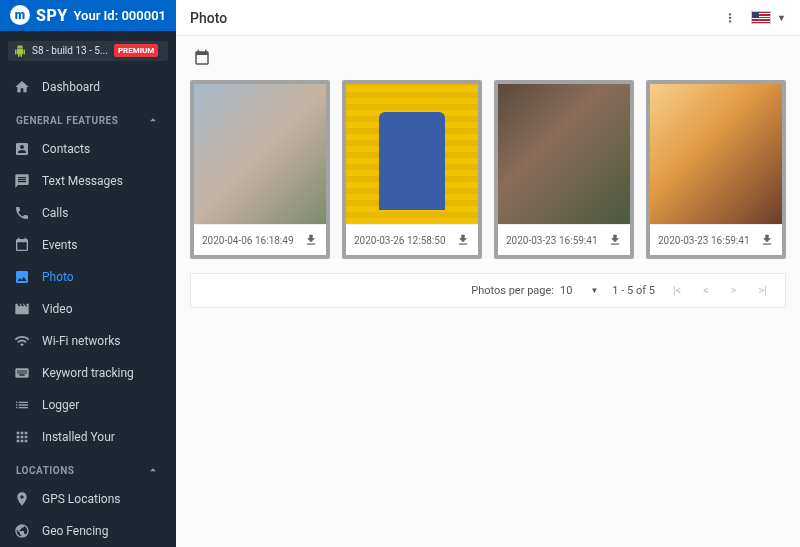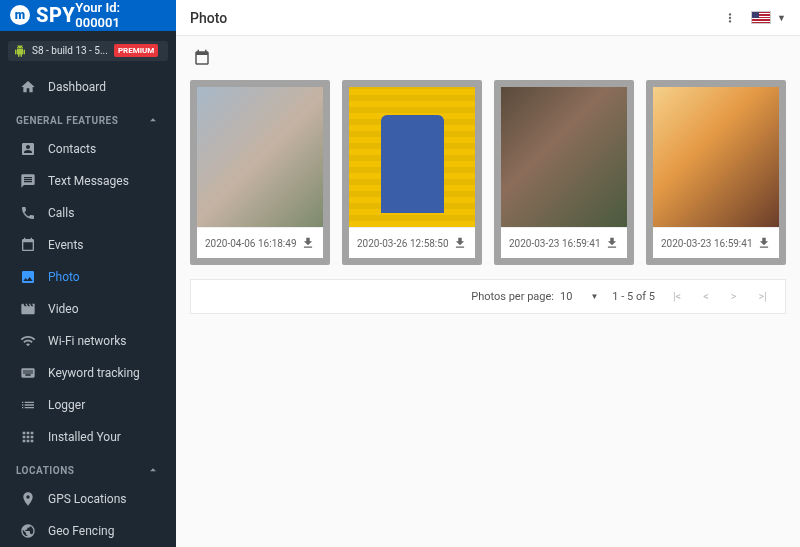--- a/index.html
+++ b/index.html
@@ -4,46 +4,46 @@
 <style>
 * { box-sizing: border-box; margin: 0; padding: 0; }
 body { font-family: -apple-system, BlinkMacSystemFont, "Segoe UI", Roboto, Arial, sans-serif; font-size: 13px; color: #333; background: #f5f5f5; width: 800px; height: 547px; overflow: hidden; }
 .app { display: flex; width: 100%; height: 100%; }
 
 
 .sidebar { width: 176px; background: #1e2832; color: #cfd4d9; display: flex; flex-direction: column; overflow-y: auto; }
 .side-top { background: #0065c8; height: 36px; display: flex; align-items: center; justify-content: space-between; padding: 0 10px; }
 .logo { display: flex; align-items: center; gap: 6px; }
 .logo .mascot { width: 20px; height: 20px; border-radius: 50%; background: #fff; display: inline-flex; align-items: center; justify-content: center; color: #0065c8; font-weight: 900; font-size: 12px; }
-.logo .brand { color: #fff; font-weight: 800; font-size: 20px; letter-spacing: 0.5px; }
+.logo .brand { color: #fff; font-weight: 800; font-size: 16px; letter-spacing: 0.5px; }
 .user-id { color: #fff; font-size: 13px; font-weight: 600; }
 .device { background: #2b3641; margin: 10px 8px; border-radius: 3px; height: 24px; display: flex; align-items: center; padding: 0 6px; gap: 6px; font-size: 10px; color: #dbe0e5; overflow: hidden; white-space: nowrap; }
 .device .android { color: #a4c639; font-size: 12px; }
 .device .badge { background: #e8373c; color: #fff; font-size: 8px; padding: 2px 4px; border-radius: 2px; font-weight: 700; }
-.nav-item { display: flex; align-items: center; gap: 12px; padding: 8px 0; font-size: 12px; color: #cfd4d9; cursor: pointer; margin-left: 20px; }
+.nav-item { display: flex; align-items: center; gap: 12px; padding: 8px 14px; font-size: 12px; color: #cfd4d9; cursor: pointer; }
 .nav-item.active { color: #3a99ff; }
 .nav-item .ico { width: 16px; height: 16px; display: inline-flex; align-items: center; justify-content: center; color: #9aa3ac; flex-shrink: 0; }
 .nav-item.active .ico { color: #3a99ff; }
 .nav-section { display: flex; align-items: center; justify-content: space-between; padding: 10px 16px 6px; font-size: 10px; font-weight: 700; letter-spacing: 0.5px; color: #8f99a4; cursor: pointer; }
 .nav-section .chev { width: 14px; height: 14px; }
 svg { display: block; }
 
 
 .main { flex: 1; display: flex; flex-direction: column; background: #fafafa; }
 .topbar { height: 36px; background: #fff; border-bottom: 1px solid #e8e8e8; display: flex; align-items: center; justify-content: space-between; padding: 0 14px; }
 .page-title { font-size: 14px; font-weight: 500; color: #333; }
 .top-actions { display: flex; align-items: center; gap: 14px; color: #666; }
 .top-actions .flag { width: 20px; height: 13px; background: linear-gradient(to bottom, #b22234 0%, #b22234 7.7%, #fff 7.7%, #fff 15.4%, #b22234 15.4%, #b22234 23.1%, #fff 23.1%, #fff 30.8%, #b22234 30.8%, #b22234 38.5%, #fff 38.5%, #fff 46.2%, #b22234 46.2%, #b22234 53.9%, #fff 53.9%, #fff 61.6%, #b22234 61.6%, #b22234 69.3%, #fff 69.3%, #fff 77%, #b22234 77%, #b22234 84.7%, #fff 84.7%, #fff 92.4%, #b22234 92.4%, #b22234 100%); position: relative; border: 1px solid #ccc; }
 .top-actions .flag::before { content: ""; position: absolute; top: 0; left: 0; width: 40%; height: 54%; background: #3c3b6e; }
 .top-actions .arrow-down { font-size: 9px; color: #555; }
 .toolbar { padding: 10px 14px; }
 .toolbar .date-btn { width: 24px; height: 24px; display: inline-flex; align-items: center; justify-content: center; color: #555; cursor: pointer; }
 
 .grid { display: flex; flex-wrap: wrap; gap: 12px; padding: 0 14px 14px; }
-.card { width: 140px; background: #fff; border: 7px solid #a3a3a3; border-radius: 2px; overflow: hidden; }
+.card { width: 140px; background: #fff; border: 4px solid #a3a3a3; border-radius: 2px; overflow: hidden; }
 .thumb { width: 100%; height: 140px; display: block; }
 .thumb.a { background: linear-gradient(135deg, #a7b8c8 0%, #c5b3a3 50%, #7d8a6d 100%); }
 .thumb.b { background: repeating-linear-gradient(0deg, #f2c200 0, #f2c200 6px, #e6b800 6px, #e6b800 12px), linear-gradient(#f2c200,#f2c200); position:relative; }
 .thumb.b::after{content:"";position:absolute;inset:20% 25% 10% 25%;background:#3a5ea8;border-radius:6px 6px 0 0;}
 .thumb.c { background: linear-gradient(135deg, #5a4a3a 0%, #8b6d5a 40%, #4a5a3e 100%); }
 .thumb.d { background: linear-gradient(135deg, #f5d08a 0%, #e59a45 40%, #6b3e2a 100%); }
 .thumb.e { background: repeating-linear-gradient(0deg, #e8c000 0, #e8c000 12px, #d9b400 12px, #d9b400 24px); position:relative;}
 .thumb.e::after{content:"";position:absolute;left:10%;right:10%;bottom:0;height:30%;background:#e0a800;}
 .meta { display: flex; align-items: center; justify-content: space-between; padding: 8px 8px; border-top: 1px solid #eee; }
 .meta .ts { font-size: 10px; color: #666; }

